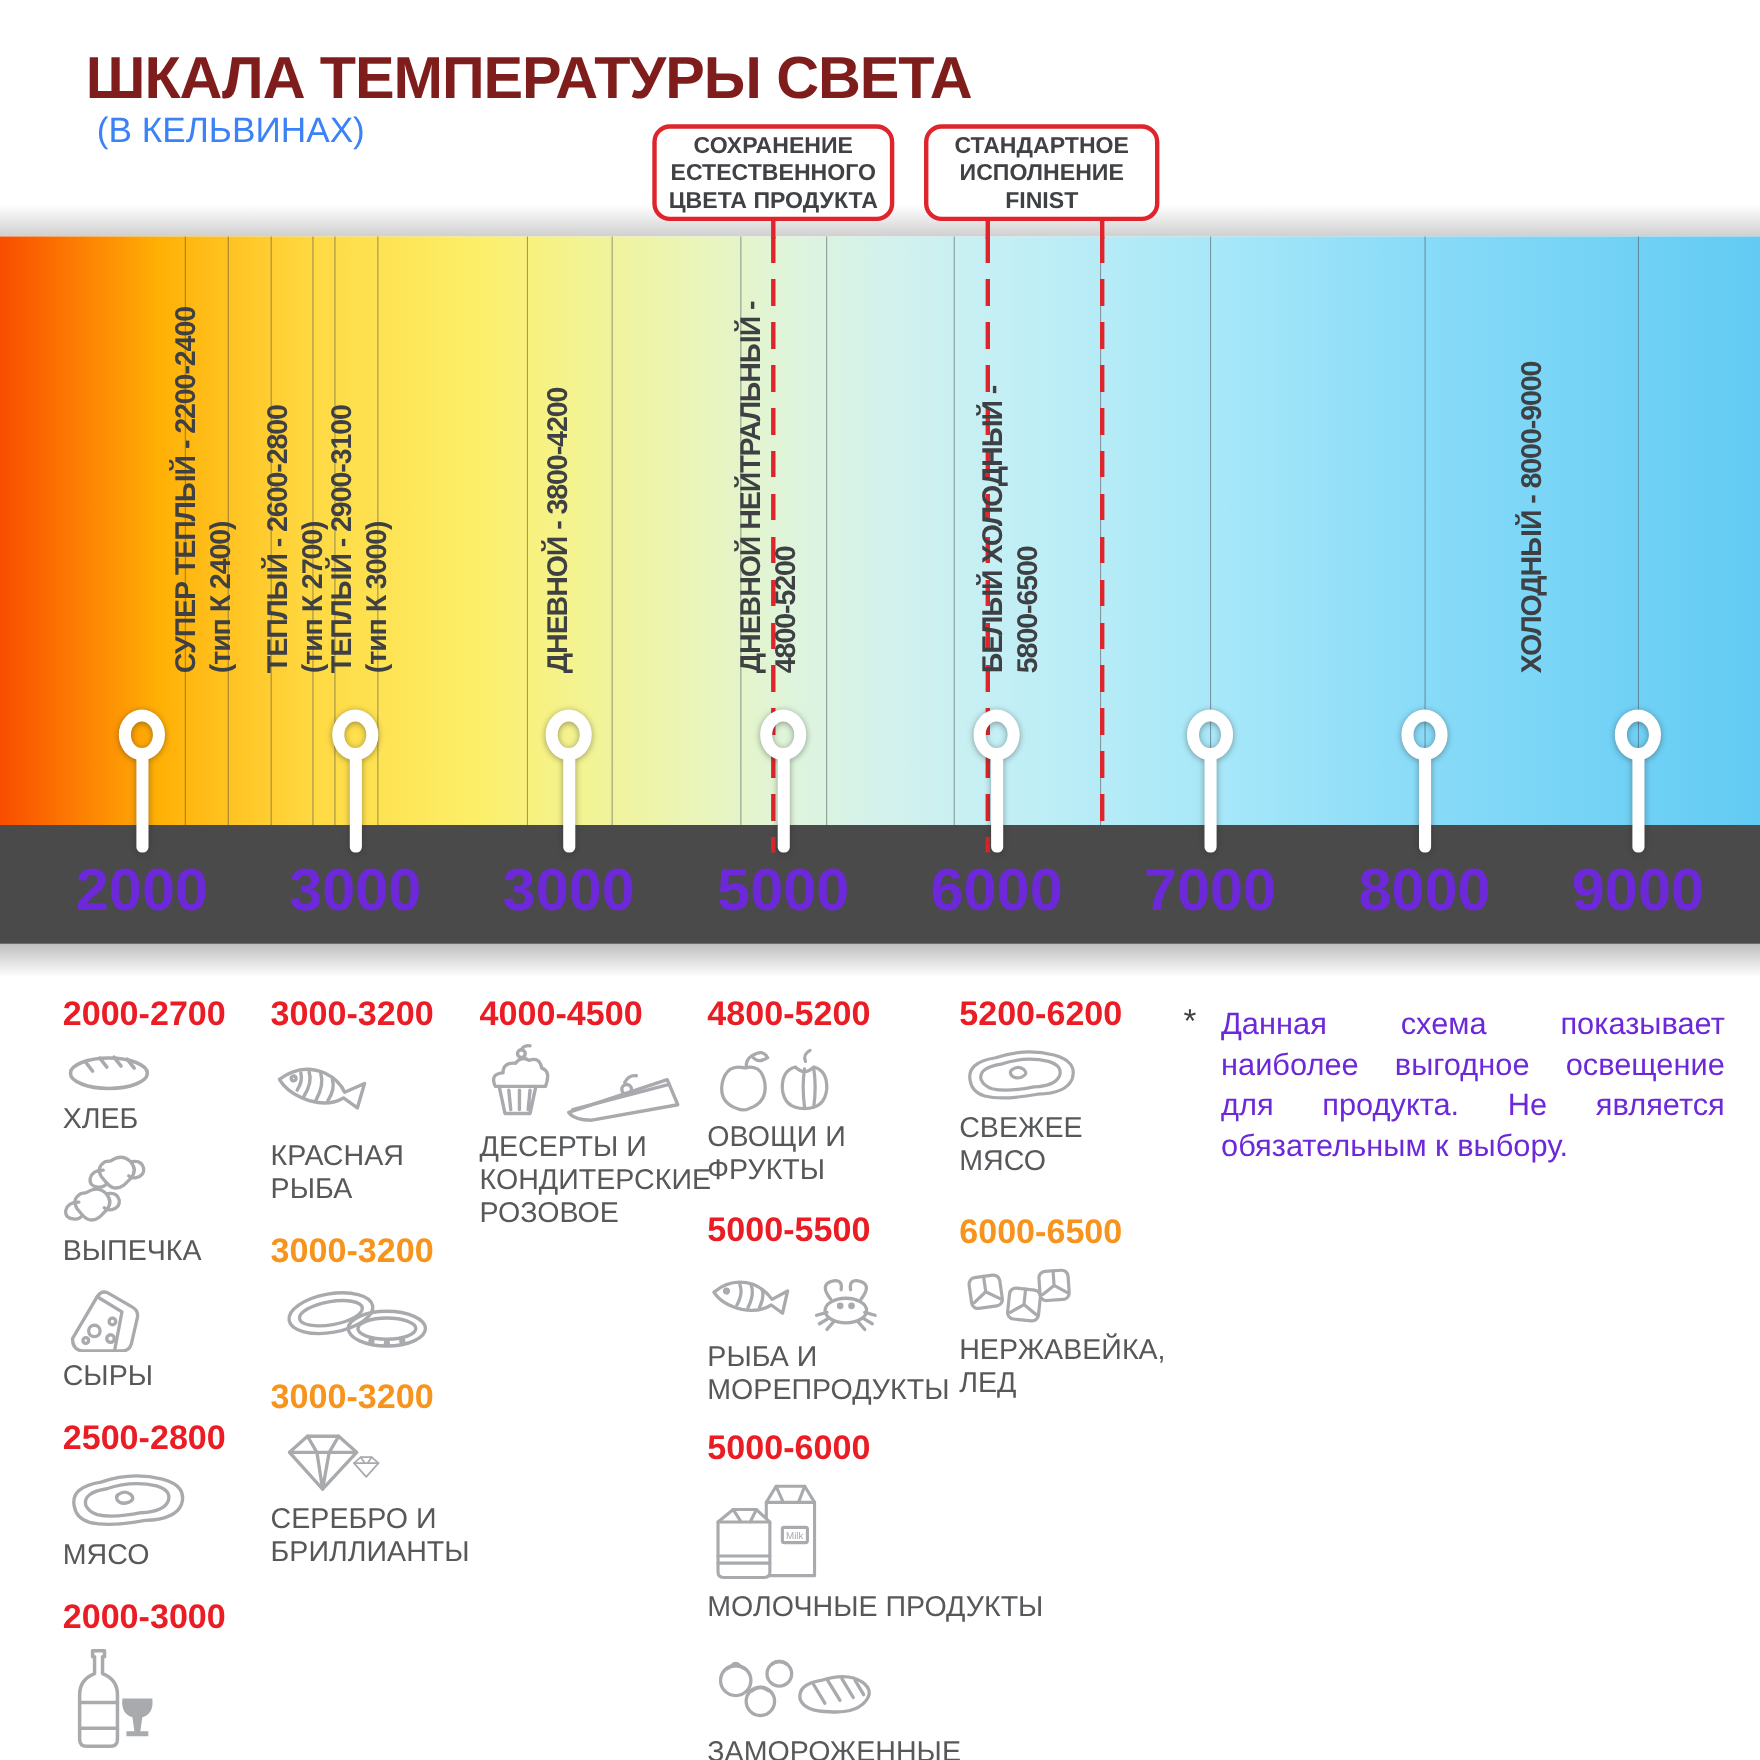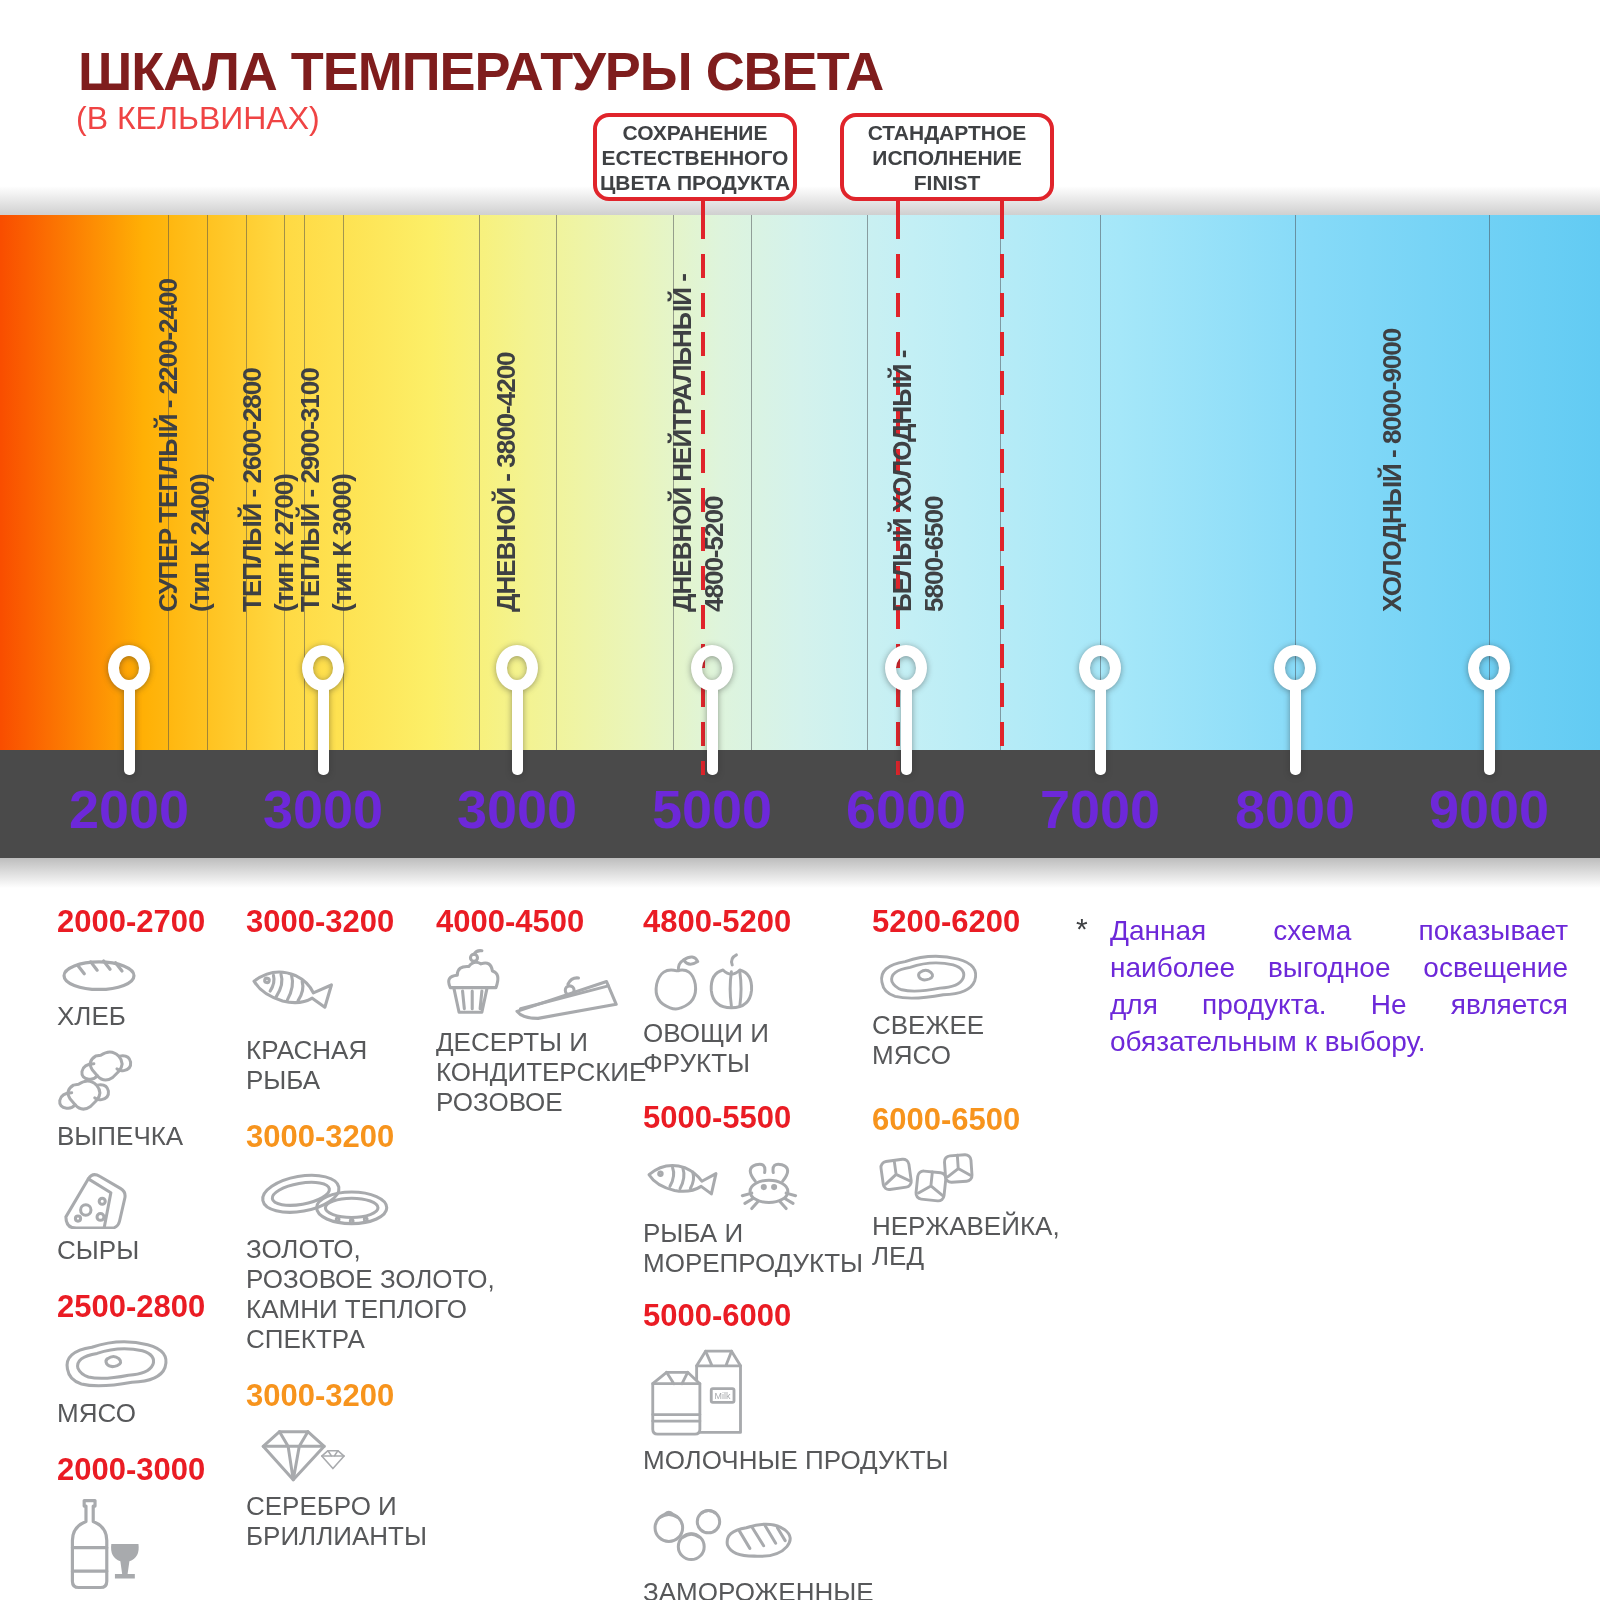--- a/index.html
+++ b/index.html
@@ -2,28 +2,28 @@
 <html><head>
 <meta charset="utf-8">
 <style>
   html,body{margin:0;padding:0;background:#fff;}
   .page{position:relative;width:1600px;height:1600px;background:#fff;overflow:hidden;
         font-family:"Liberation Sans","DejaVu Sans",sans-serif;}
 
   
   .title{position:absolute;left:78px;top:40px;font-size:54px;font-weight:bold;
          letter-spacing:-1px;color:#7f1d1d;white-space:nowrap;}
-  .subtitle{position:absolute;left:76px;top:100px;font-size:32px;color:#ef4444;}
+  .subtitle{position:absolute;left:88px;top:100px;font-size:32px;color:#3b82f6;}
 
   
   .callout{position:absolute;top:113px;height:88px;background:#fff;border:4px solid #e0242b;
            border-radius:16px;display:flex;flex-direction:column;justify-content:center;
            align-items:center;z-index:6;box-sizing:border-box;}
   .callout span{display:block;font-size:21px;font-weight:bold;color:#3f4144;line-height:25px;text-align:center;}
-  .callout-1{left:593px;width:204px;}
+  .callout-1{left:593px;width:220px;}
   .callout-2{left:840px;width:214px;}
   .stem{position:absolute;top:199px;height:18px;width:4px;background:#e0242b;z-index:6;}
 
   
   .bar{position:absolute;left:0;top:215px;width:1600px;height:535px;z-index:1;
        background:linear-gradient(90deg,#f94d00 0%,#ffb005 9%,#ffda44 18%,#fcef68 27%,
         #f3f392 33%,#e9f5bc 40%,#def4dc 45%,#d4f2ec 50%,#c3eff5 57%,#a5e7f9 70%,
         #86daf8 82%,#62cbf3 100%);}
   .shade-top{position:absolute;left:0;top:186px;width:1600px;height:29px;z-index:1;
        background:linear-gradient(to bottom,rgba(255,255,255,0),rgba(150,150,150,.45));}
@@ -274,24 +274,20 @@
               <ellipse cx="62" cy="34" rx="44" ry="20"></ellipse>
               <ellipse cx="62" cy="34" rx="33" ry="12"></ellipse>
             </g>
             <ellipse cx="120" cy="50" rx="40" ry="18"></ellipse>
             <ellipse cx="120" cy="50" rx="30" ry="11"></ellipse>
             <circle cx="104" cy="63" r="1.5"></circle>
               <circle cx="120" cy="65" r="1.5"></circle>
               <circle cx="136" cy="63" r="1.5"></circle>
           </g>
         </svg>
-        <div class="ilabel">ЗОЛОТО,
-РОЗОВОЕ ЗОЛОТО,
-КАМНИ ТЕПЛОГО
-СПЕКТРА</div>
       </div>
     </div>
     <div class="group">
       <div class="range orange">3000-3200</div>
       <div class="item">
         <svg viewBox="0 0 135 72" width="116" height="62">
           <g class="ln">
             <path d="M20,27 L39,10 H72 L91,27 L55,66 Z"></path>
             <path d="M20,27 H91 M39,10 L49,27 M72,10 L62,27 M49,27 L55,66 M62,27 L55,66"></path>
             <g transform="translate(84,28) scale(0.52)">

